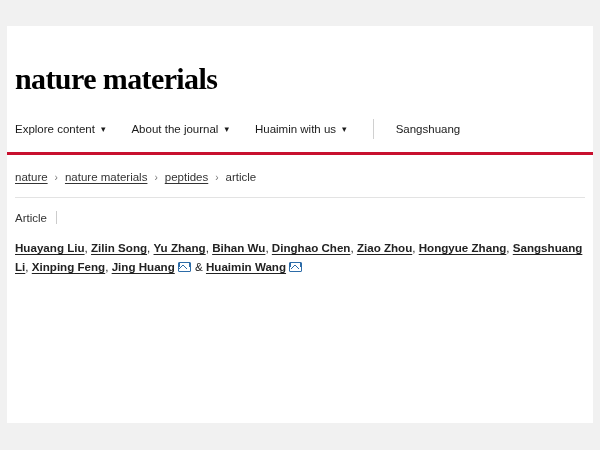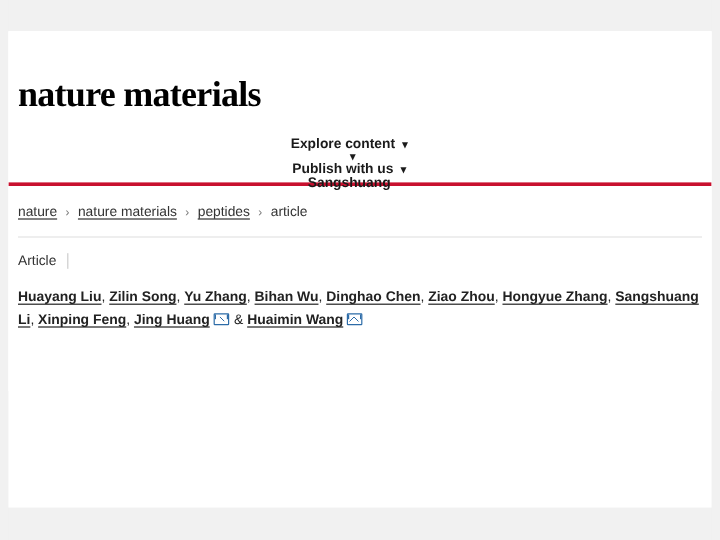--- a/index.html
+++ b/index.html
@@ -71,23 +71,22 @@
     line-height: 1;
   }
 
   .navbar {
     margin-top: 20px;
     padding-left: 8px;
     display: flex;
     align-items: center;
     height: 30px;
     font-size: 11.5px;
-    font-weight: 700;
+    font-weight: 400;
     color: #1a1a1a;
-    flex-direction: column;
   }
   .nav-item {
     display: flex;
     align-items: center;
     margin-right: 26px;
     white-space: nowrap;
     cursor: pointer;
   }
   .nav-item .caret {
     margin-left: 6px;
@@ -223,24 +222,25 @@
     <div class="masthead">
       <div class="masthead-title">nature materials</div>
     </div>
 
     <div class="navbar">
       <div class="nav-item">
         <span>Explore content</span>
         <span class="caret">▾</span>
       </div>
       <div class="nav-item">
+        <span>About the journal</span>
         <span class="caret">▾</span>
       </div>
       <div class="nav-item">
-        <span>Publish with us</span>
+        <span>Huaimin with us</span>
         <span class="caret">▾</span>
       </div>
       <div class="nav-sep"></div>
       <div class="nav-item">
         <span>Sangshuang</span>
       </div>
     </div>
 
     <div class="red-rule"></div>
 

